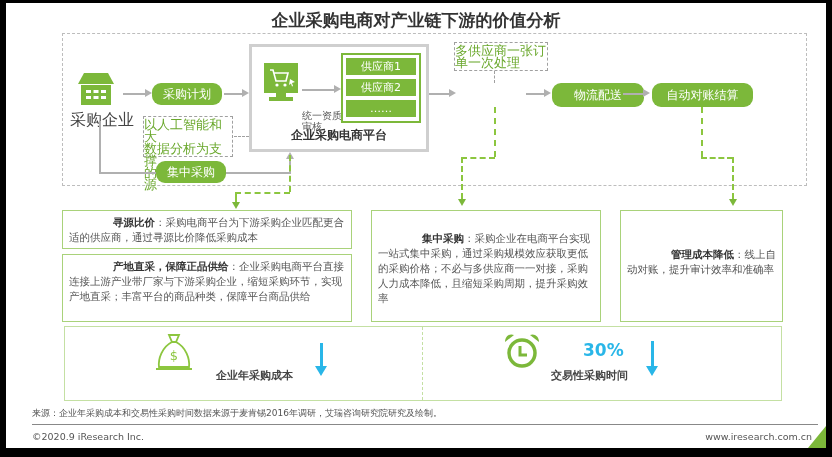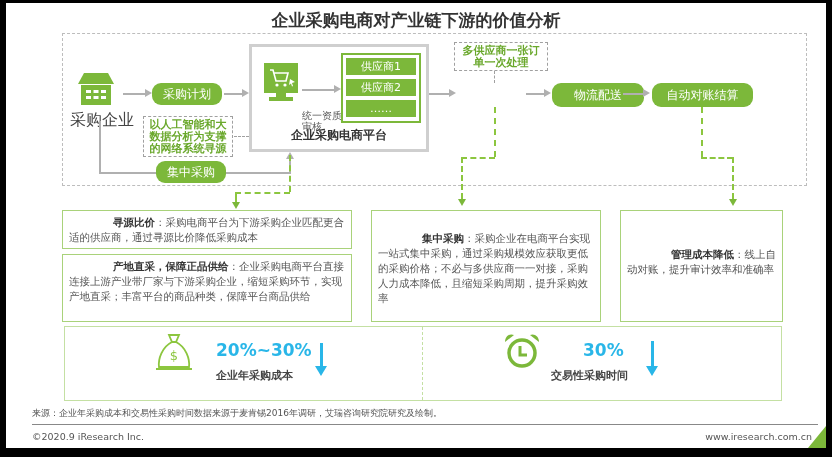--- a/index.html
+++ b/index.html
@@ -4,21 +4,21 @@
 <style>
   html,body{margin:0;padding:0;background:#000;}
   body{width:832px;height:457px;position:relative;overflow:hidden;font-family:"DejaVu Sans",sans-serif;}
   .page{position:absolute;left:6px;top:3px;width:820px;height:445px;background:#fff;}
   .title{position:absolute;left:0;right:0;top:6px;text-align:center;font-size:17px;font-weight:bold;color:#333;letter-spacing:0px;}
   .flowframe{position:absolute;left:56px;top:30px;width:745px;height:153px;border:1px dashed #bdbdbd;box-sizing:border-box;}
   .gbtn{position:absolute;background:#7cb83a;color:#fff;font-size:12px;display:flex;align-items:center;justify-content:center;border-radius:9px;}
   .line{position:absolute;background:#b0b0b0;}
   .arrow-r{position:absolute;width:0;height:0;border-top:4px solid transparent;border-bottom:4px solid transparent;border-left:7px solid #b0b0b0;}
   .arrow-u{position:absolute;width:0;height:0;border-left:4px solid transparent;border-right:4px solid transparent;border-bottom:7px solid #b0b0b0;}
-  .dashbox{position:absolute;border:1px dashed #a0a0a0;color:#6aa82c;font-size:11px;line-height:12px;text-align:center;box-sizing:border-box;padding-top:2px;font-weight:bold;}
+  .dashbox{position:absolute;border:1px dashed #a0a0a0;color:#6aa82c;font-size:13px;line-height:12px;text-align:left;box-sizing:border-box;padding-top:2px;}
   .platform{position:absolute;left:243px;top:41px;width:180px;height:108px;border:3px solid #cfcfcf;box-sizing:border-box;background:#fff;}
   .platform-label{position:absolute;left:0;right:0;top:80px;text-align:center;font-size:12px;font-weight:bold;color:#333;}
   .monitor{position:absolute;left:12px;top:16px;width:34px;height:30px;background:#7cb83a;}
   .monitor-stand{position:absolute;left:24px;top:46px;width:10px;height:4px;background:#7cb83a;}
   .monitor-base{position:absolute;left:17px;top:50px;width:24px;height:4px;background:#7cb83a;}
   .supplier-wrap{position:absolute;left:89px;top:6px;width:80px;height:70px;border:2px solid #7cb83a;box-sizing:border-box;background:#fff;}
   .supplier{position:absolute;left:3px;width:70px;height:17px;background:#7cb83a;color:#fff;font-size:11px;display:flex;align-items:center;justify-content:center;}
   .small-label{position:absolute;font-size:10px;color:#555;line-height:11px;margin-top:45px;}
   .gdash-v{position:absolute;width:0;border-left:2px dashed #8cc63f;}
   .gdash-h{position:absolute;height:0;border-top:2px dashed #8cc63f;}
@@ -149,21 +149,20 @@
 
   <div class="stats">
     <div class="stats-divider"></div>
   </div>
   <svg style="position:absolute;left:148px;top:330px" width="40" height="40" viewBox="0 0 40 40">
     <path d="M15 2 L25 2 L22 9 L18 9 Z" fill="none" stroke="#8cc63f" stroke-width="1.8"></path>
     <path d="M18 9 C8 14 4 26 5 34 L35 34 C36 26 32 14 22 9" fill="none" stroke="#8cc63f" stroke-width="1.8"></path>
     <line x1="2" y1="36" x2="38" y2="36" stroke="#8cc63f" stroke-width="1.8"></line>
     <text x="20" y="27" text-anchor="middle" font-size="13" fill="#8cc63f" font-family="DejaVu Sans, sans-serif">$</text>
   </svg>
-  <div class="pct" style="left:210px;top:337px;">20%~30%</div>
   <div class="stat-label" style="left:210px;top:365px;">企业年采购成本</div>
   <div class="down-arrow" style="left:314px;top:340px;height:25px;"></div>
 
   <svg style="position:absolute;left:496px;top:328px" width="40" height="40" viewBox="0 0 40 40">
     <circle cx="20" cy="22" r="13" fill="none" stroke="#7cb83a" stroke-width="3.5"></circle>
     <path d="M3 11 C3 5 8 2 12 4 Z" fill="#7cb83a"></path>
     <path d="M37 11 C37 5 32 2 28 4 Z" fill="#7cb83a"></path>
     <path d="M18 15 L18 24 L25 24" fill="none" stroke="#7cb83a" stroke-width="3"></path>
   </svg>
   <div class="pct" style="left:577px;top:337px;">30%</div>

